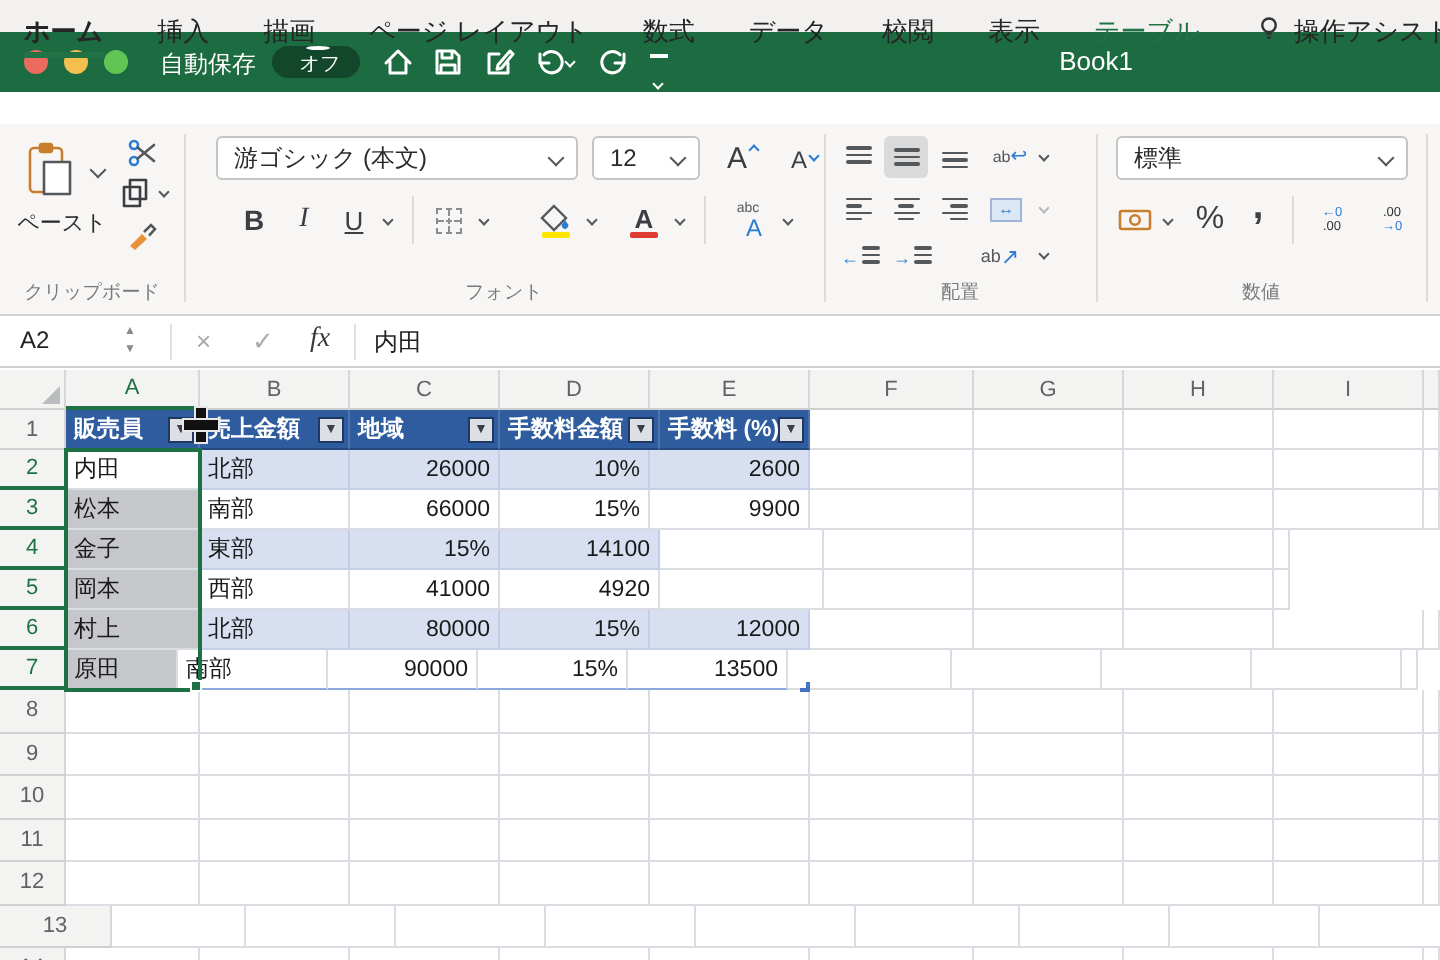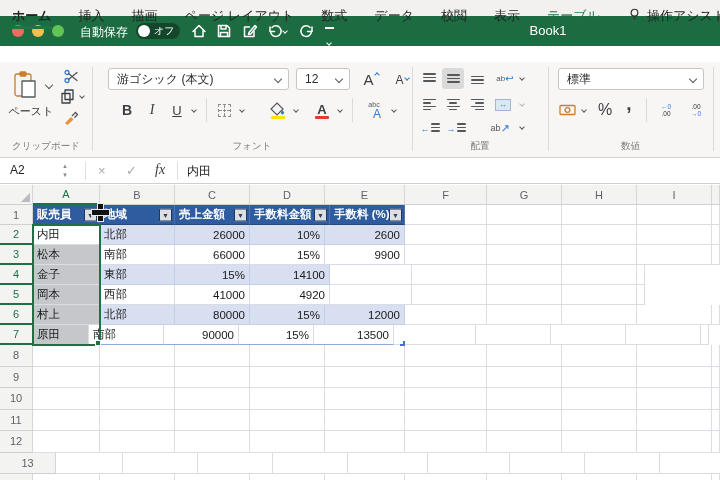--- a/index.html
+++ b/index.html
@@ -8,21 +8,21 @@
     --grid-line:#DADDE2; --hdr-bg:#F3F3F2; --hdr-line:#CFCFCF; --ink:#3B3F44;
   }
   *{margin:0;padding:0;box-sizing:border-box;font-family:"Liberation Sans","DejaVu Sans",sans-serif;}
   body{width:720px;height:480px;position:relative;overflow:hidden;background:#fff;-webkit-font-smoothing:antialiased;}
   .abs{position:absolute;}
 
   
   #titlebar{left:0;top:16px;width:720px;height:30px;background:var(--tb-green);}
   .light{width:12px;height:12px;border-radius:50%;top:9px;}
   #titlebar .tb-label{color:#fff;font-size:12px;top:8px;}
-  #autosave-toggle{left:136px;top:7px;width:44px;height:16px;border-radius:8px;background:rgba(0,0,0,.33);display:flex;align-items:center;}
+  #autosave-toggle{left:136px;top:7px;width:44px;height:16px;border-radius:8px;background:rgba(0,0,0,.33);display:flex;align-items:center;flex-direction:column;}
   #autosave-toggle .knob{width:12px;height:12px;border-radius:50%;background:#fff;margin-left:2px;}
   #autosave-toggle .state{color:#fff;font-size:10px;margin-left:4px;}
   .tb-icon{top:6px;width:18px;height:18px;}
   .tb-icon svg{width:18px;height:18px;stroke:#fff;fill:none;stroke-width:1.5;stroke-linecap:round;stroke-linejoin:round;}
   #wb-title{left:480px;top:7px;width:136px;text-align:center;color:#fff;font-size:13px;}
   .chev{display:inline-block;width:6px;height:6px;border-right:1.4px solid #565859;border-bottom:1.4px solid #565859;transform:rotate(45deg);}
   .chev.white{border-color:#fff;width:5px;height:5px;}
   .chev.small{width:4px;height:4px;}
   .chev.blue{border-color:#2B7CD3;}
   .chev.dim{border-color:#b9b9b9;}
@@ -387,22 +387,22 @@
       <div class="gc hdr" style="width: 80px;">E</div>
       <div class="gc hdr" style="width: 82px;">F</div>
       <div class="gc hdr" style="width: 75px;">G</div>
       <div class="gc hdr" style="width: 75px;">H</div>
       <div class="gc hdr" style="width: 75px;">I</div>
       <div class="gc hdr" style="width: 8px;"></div>
     </div>
     <div class="grow" style="height: 20px;">
       <div class="gc hdr rowhdr" style="width: 33px;">1</div>
       <div class="gc thead" style="width: 67px;">販売員<div class="filter-btn">▼</div></div>
+      <div class="gc thead" style="width: 75px;">売上金額<div class="filter-btn">▼</div></div>
       <div class="gc thead" style="width: 75px;">地域<div class="filter-btn">▼</div></div>
-      <div class="gc thead" style="width: 75px;">売上金額<div class="filter-btn">▼</div></div>
       <div class="gc thead" style="width: 80px;">手数料金額<div class="filter-btn">▼</div></div>
       <div class="gc thead" style="width: 75px;">手数料 (%)<div class="filter-btn">▼</div></div>
       <div class="gc " style="width: 82px;"></div>
       <div class="gc " style="width: 75px;"></div>
       <div class="gc " style="width: 75px;"></div>
       <div class="gc " style="width: 75px;"></div>
       <div class="gc " style="width: 8px;"></div>
     </div>
     <div class="grow" style="height: 20px;">
       <div class="gc hdr rowhdr act" style="width: 33px;">2</div>

